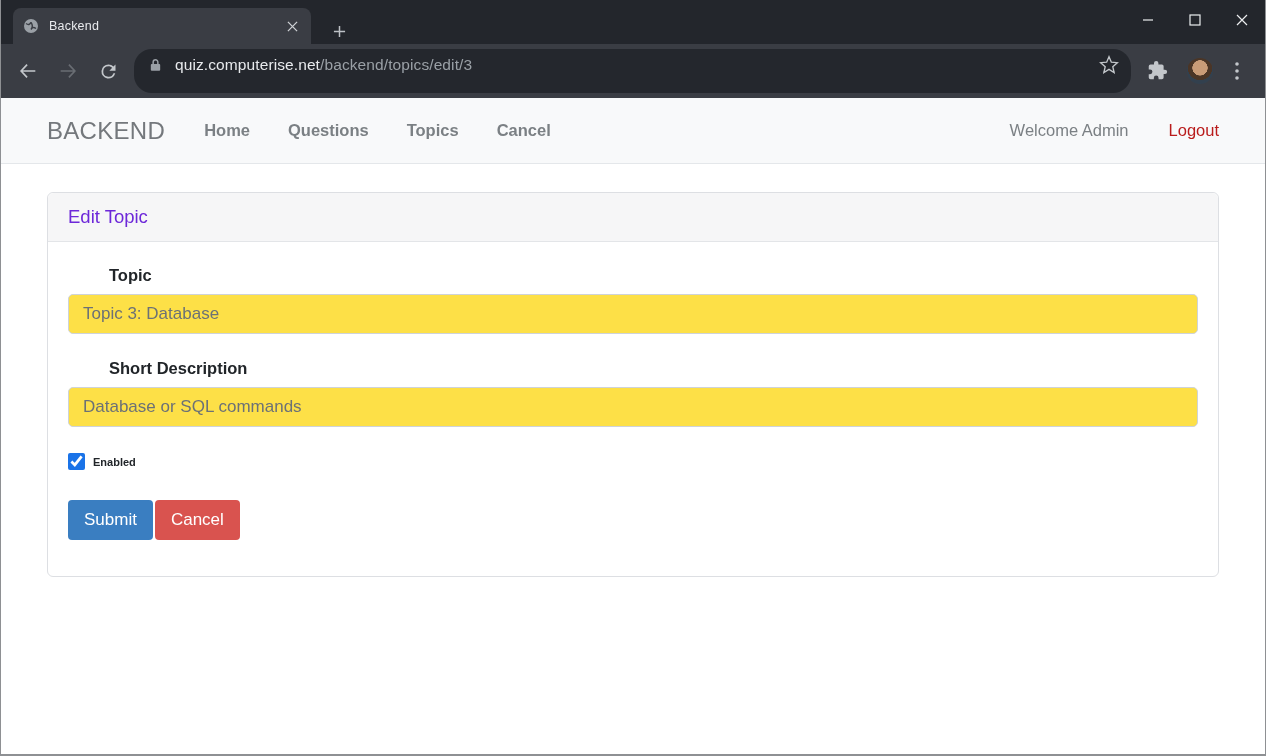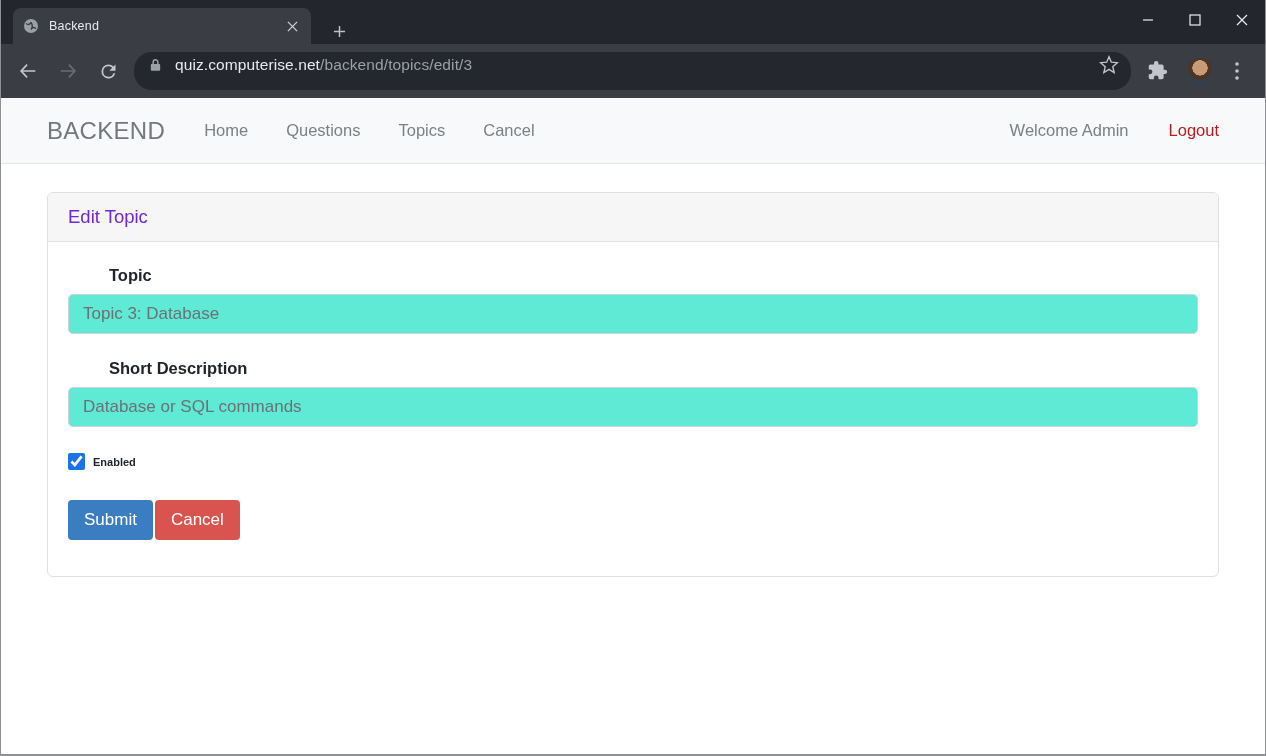--- a/index.html
+++ b/index.html
@@ -33,21 +33,21 @@
   .win-controls { position: absolute; right: 0; top: 0; height: 40px; display: flex; }
   .win-btn { width: 47px; height: 40px; display: flex; align-items: center; justify-content: center; }
 
   .toolbar {
     height: 54px; background: #3a3d44; display: flex; align-items: center;
     padding: 0 12px 0 15px; flex: none;
   }
   .nav-icon { width: 24px; height: 24px; margin: 0 8px; display: flex; align-items: center; justify-content: center; flex: none; }
   .nav-icon:first-child { margin-left: 0; }
   .omnibox {
-    flex: 1; height: 38px; background: #24272d; border-radius: 18px;
+    flex: 1; height: 44px; background: #24272d; border-radius: 18px;
     margin: 8px 6px; display: flex; align-items: center; padding: 0 12px 12px 14px;
   }
   .lock { width: 15px; height: 16px; margin-right: 12px; display: flex; flex: none; }
   .url-text { font-size: 15.5px; letter-spacing: 0.1px; white-space: nowrap; }
   .url-domain { color: #e8eaed; }
   .url-path { color: #9aa0a6; }
   .star { margin-left: auto; width: 20px; height: 20px; display: flex; }
   .puzzle { width: 22px; height: 22px; margin: 0 10px; display: flex; }
   .avatar {
     width: 26px; height: 26px; border-radius: 50%; margin: 0 8px; flex: none;
@@ -55,38 +55,38 @@
   }
   .menu-dots { width: 20px; height: 24px; margin: 0 6px; display: flex; align-items: center; justify-content: center; }
 
   
   .navbar {
     height: 66px; background: #f8f9fa; border-bottom: 1px solid #e4e7ea;
     display: flex; align-items: center; padding: 0 46px; flex: none;
   }
   .brand { font-size: 24px; color: #74787c; margin-right: 20px; letter-spacing: 0.3px; }
   .nav-links { display: flex; align-items: center; }
-  .nav-link { font-size: 16.5px; color: #7b8084; padding: 0 19px; text-decoration: none; cursor: pointer; }
+  .nav-link { font-size: 16.5px; color: #7b8084; padding: 0 19px; text-decoration: none; cursor: pointer; font-weight: bold; }
   .nav-right { margin-left: auto; display: flex; align-items: center; gap: 40px; }
   .welcome-text { font-size: 16.5px; color: #7b8084; }
   .logout-link { font-size: 16.5px; color: #b91c1c; cursor: pointer; }
 
   
   .content { padding: 28px 46px; background: #ffffff; flex: 1; }
   .card { border: 1px solid #dddfe3; border-radius: 6px; background: #fff; }
   .card-header {
     background: #f6f6f7; border-bottom: 1px solid #e3e5e8; border-radius: 6px 6px 0 0;
     padding: 13px 20px; font-size: 18.5px; color: #6d28d9;
   }
   .card-body { padding: 24px 20px 36px; }
   .form-group { margin-bottom: 25px; }
   .form-label { display: block; font-weight: bold; font-size: 16.5px; color: #212529; margin-bottom: 9px; margin-left: 41px; }
   .form-control {
     width: 100%; height: 40px; border: 1px solid #ced3d9; border-radius: 5px;
-    padding: 0 14px; font-size: 17px; color: #6c7176; background: #5eead4; outline: none;
+    padding: 0 14px; font-size: 17px; color: #6c7176; background: #fde047; outline: none;
     font-family: "Liberation Sans", sans-serif;
   }
   .check-row { display: flex; align-items: center; margin-bottom: 30px; }
   .check-row input[type="checkbox"] { width: 17px; height: 17px; accent-color: #1a73e8; margin-right: 8px; }
   .check-label { font-weight: bold; font-size: 11px; color: #212529; }
   .btn-row { display: flex; gap: 2px; }
   .btn {
     border: none; border-radius: 4px; color: #ffffff; font-size: 17px;
     padding: 10px 16px; cursor: pointer; font-family: "Liberation Sans", sans-serif;
   }

